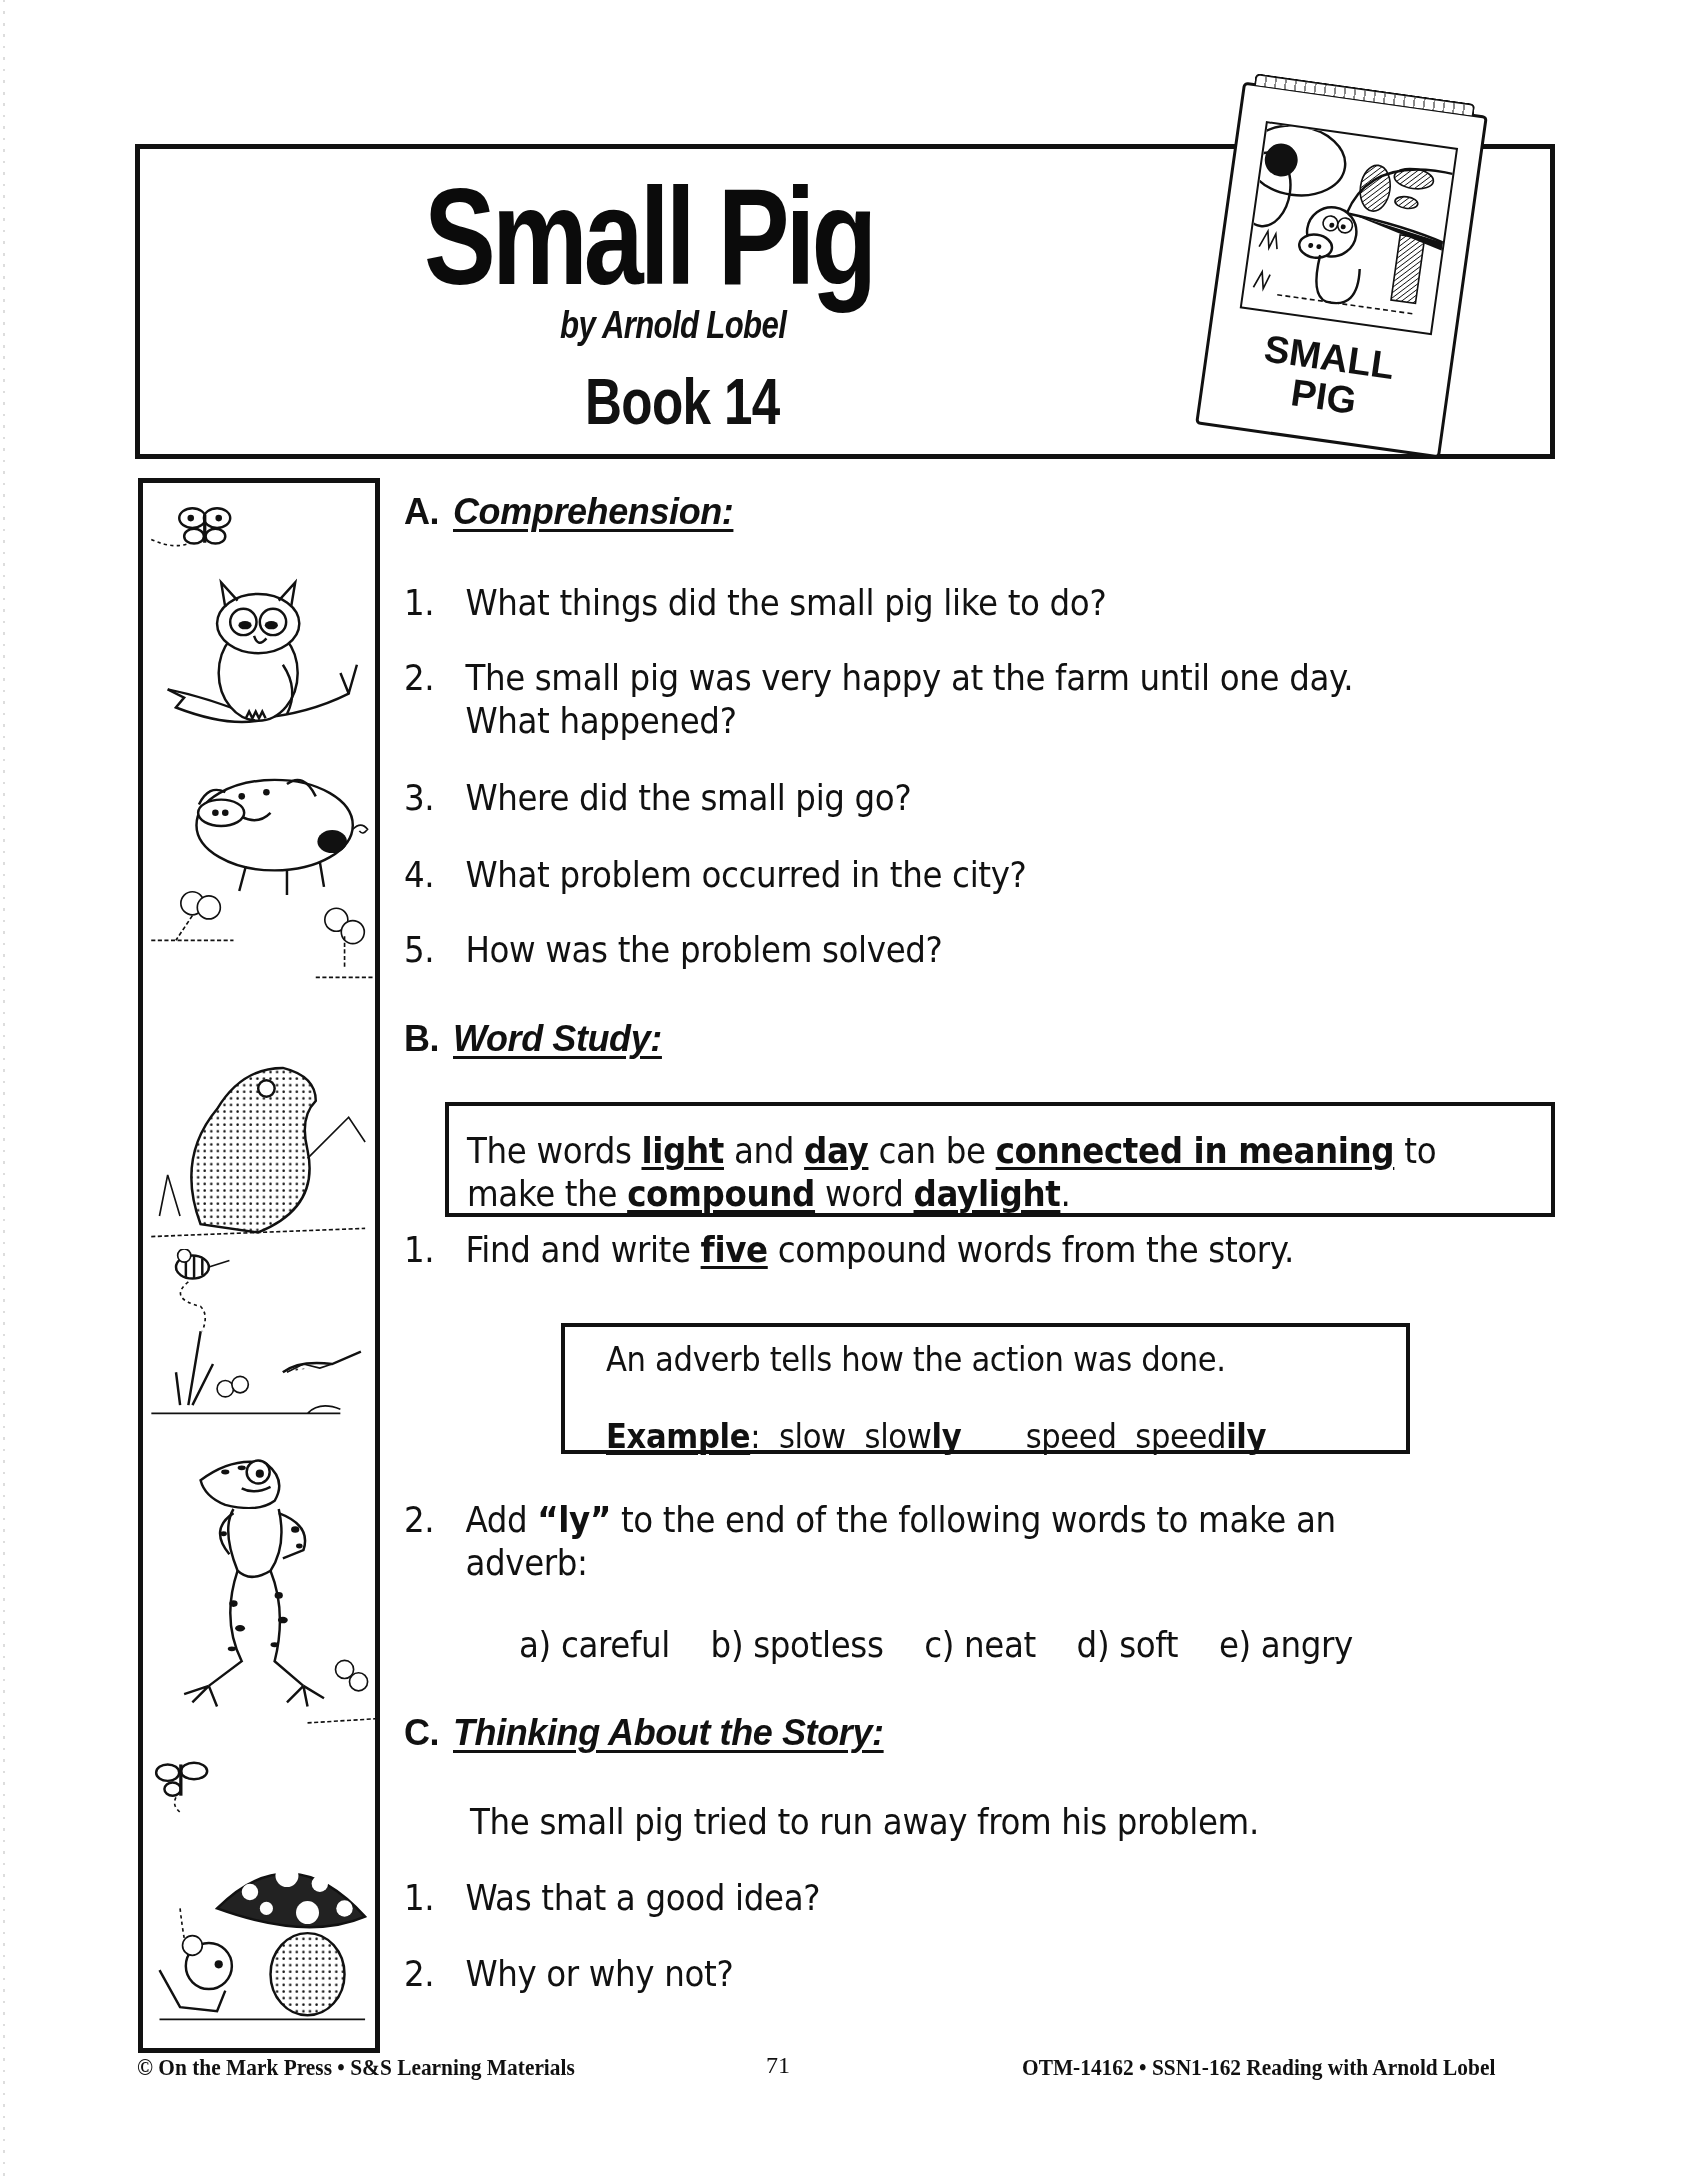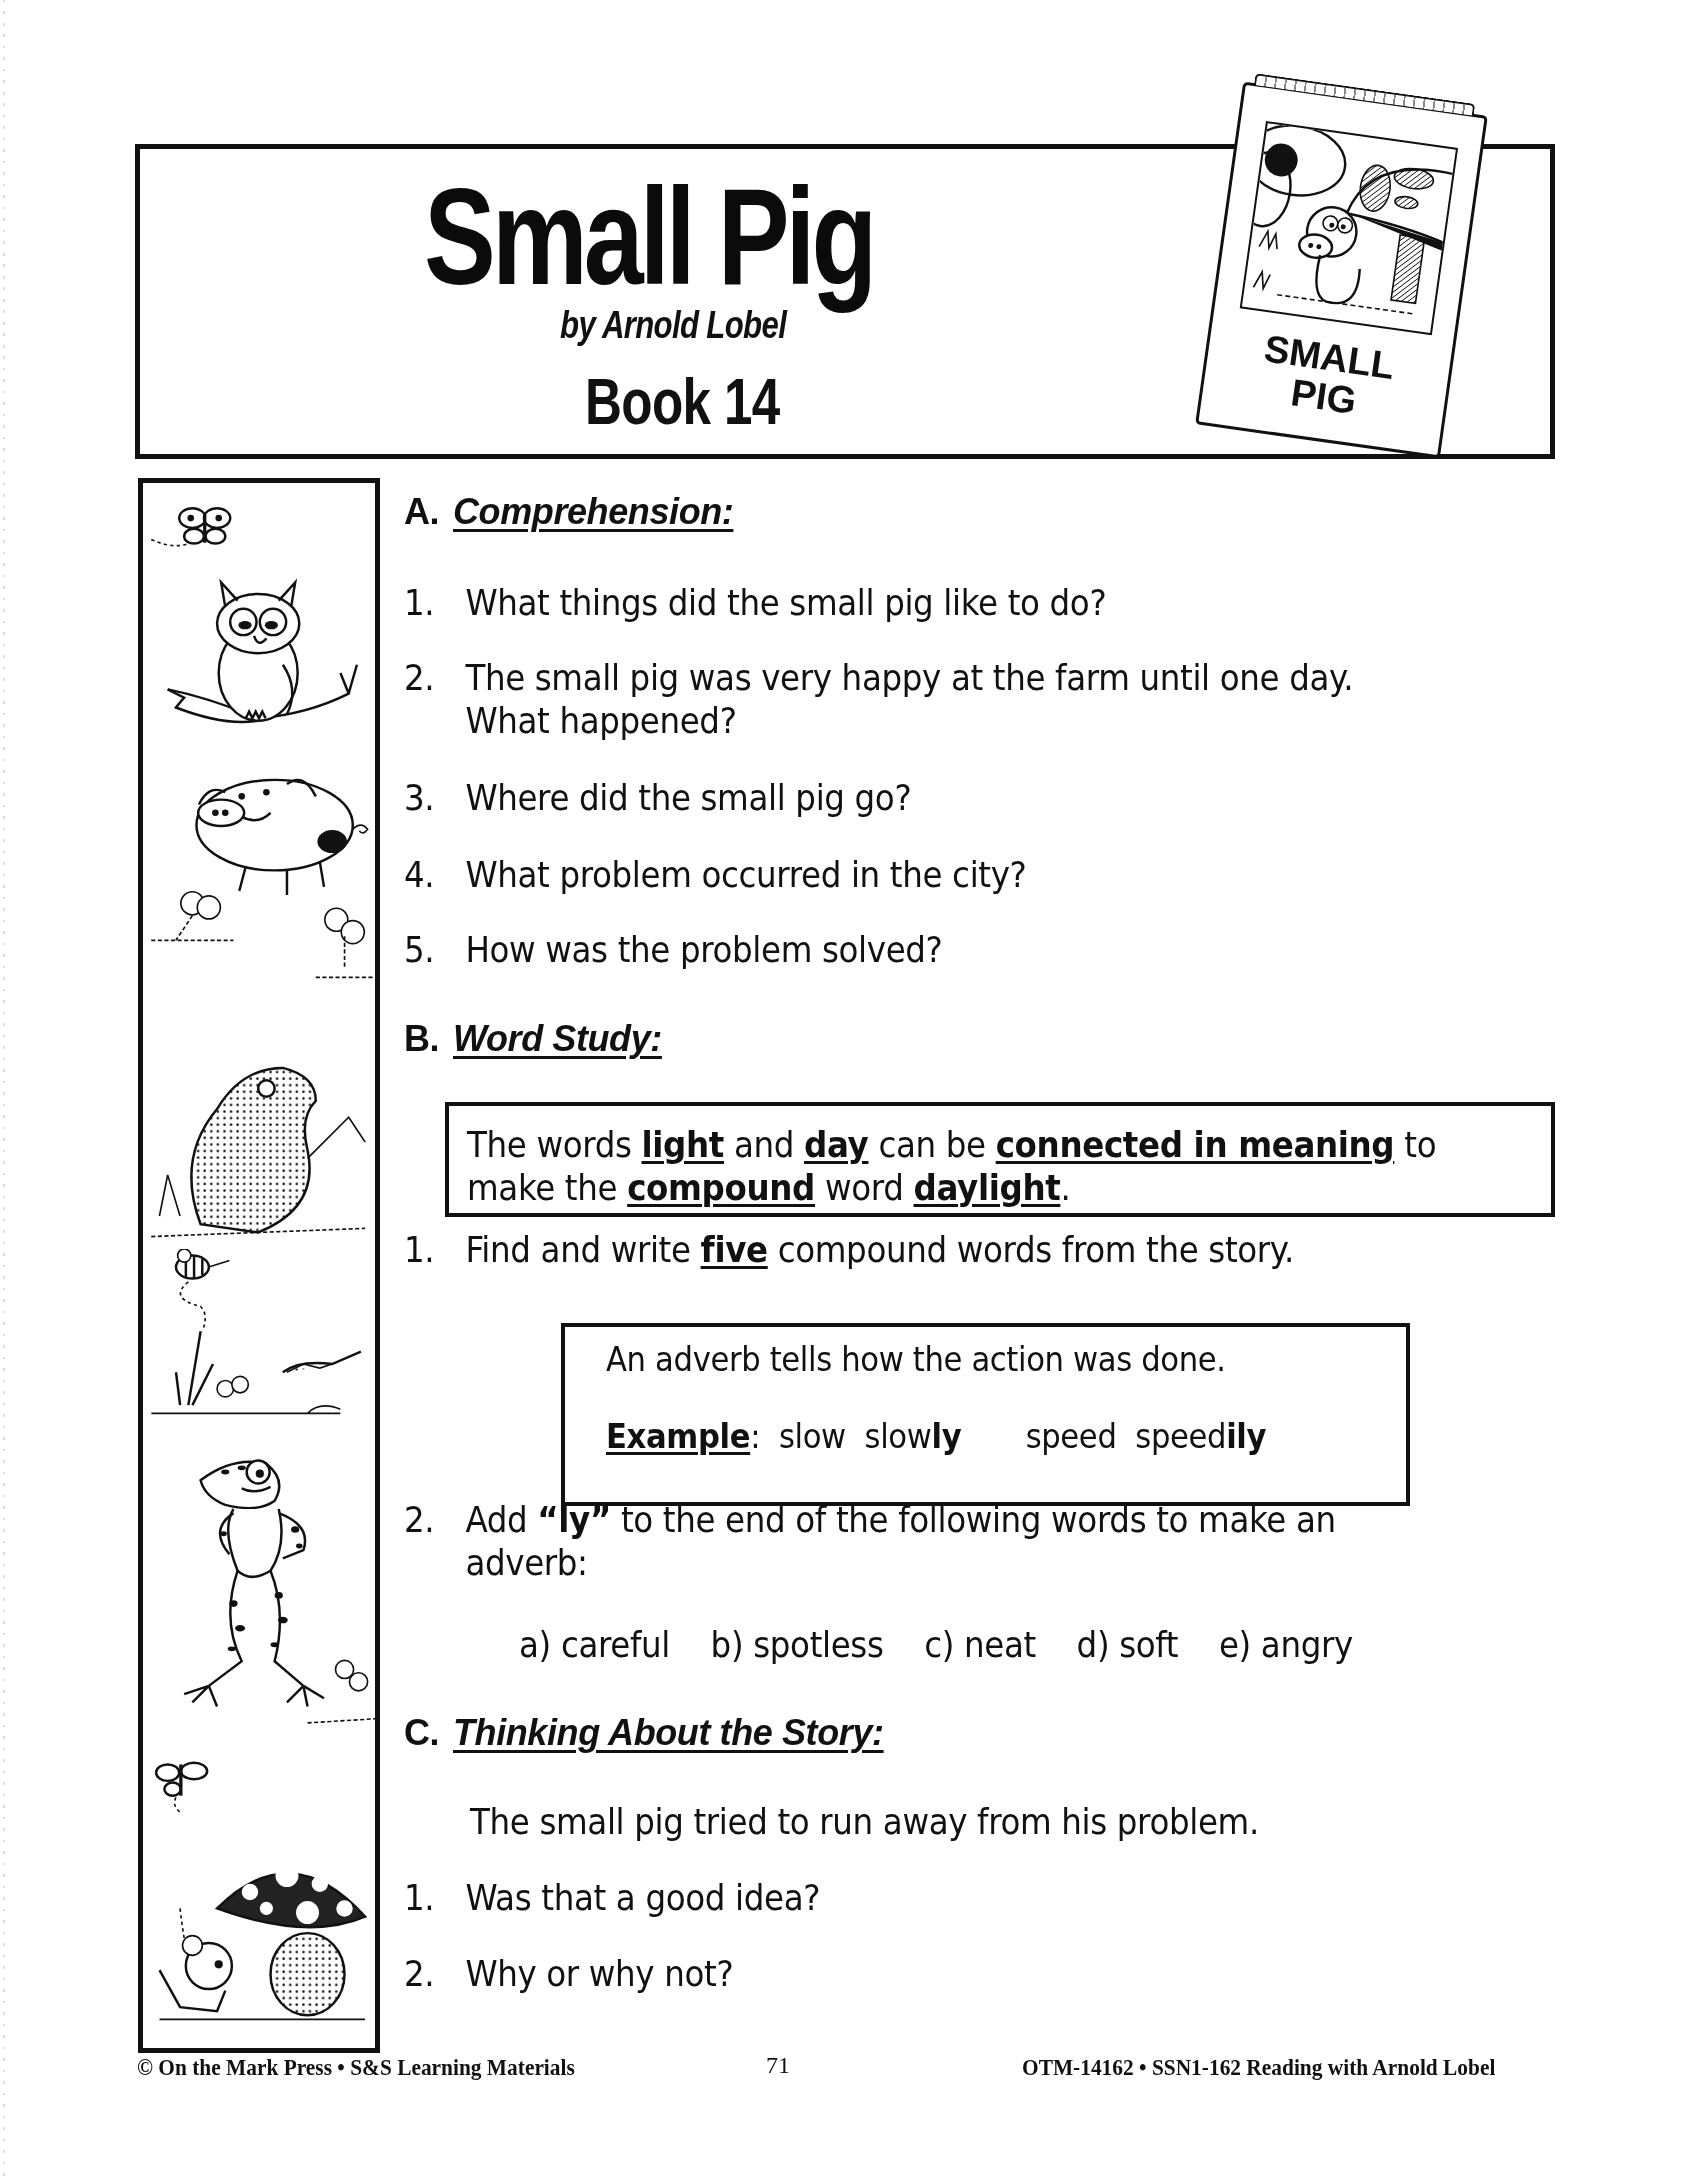--- a/index.html
+++ b/index.html
@@ -79,28 +79,28 @@
       position: absolute; left: 0; font-size: 35px; line-height: 43px;
       font-family: "DejaVu Sans", sans-serif; letter-spacing: -0.4px;
       transform: scaleX(0.93); transform-origin: left top; white-space: nowrap;
     }
     .q .num { display: inline-block; width: 66px; }
     .q .cont { display: block; padding-left: 66px; }
     .b { font-weight: 700; }
     .u { text-decoration: underline; text-decoration-thickness: 2.5px; text-underline-offset: 4.1px; }
     .box1 {
       position: absolute; left: 41px; top: 1102px; width: 1110px; height: 115px;
-      border: 4.1px solid #111; padding: 18px 18px;
+      border: 4.1px solid #111; padding: 24px 18px;
     }
     .box1 .line {
       font-size: 35px; line-height: 43px; letter-spacing: -0.4px; white-space: nowrap;
       transform: scaleX(0.93); transform-origin: left top;
     }
     .box2 {
-      position: absolute; left: 157px; top: 1323px; width: 849px; height: 183px;
+      position: absolute; left: 157px; top: 1323px; width: 849px; height: 131px;
       border: 4.1px solid #111; padding: 11.5px 41px;
     }
     .box2 .line {
       font-size: 33px; line-height: 41px; letter-spacing: -0.4px; white-space: nowrap;
       transform: scaleX(0.93); transform-origin: left top;
     }
     .box2 .line + .line { margin-top: 36px; }
     .gap { display: inline-block; width: 49px; }
     .options {
       position: absolute; left: 115px; top: 1625px; font-size: 35px; white-space: nowrap;

